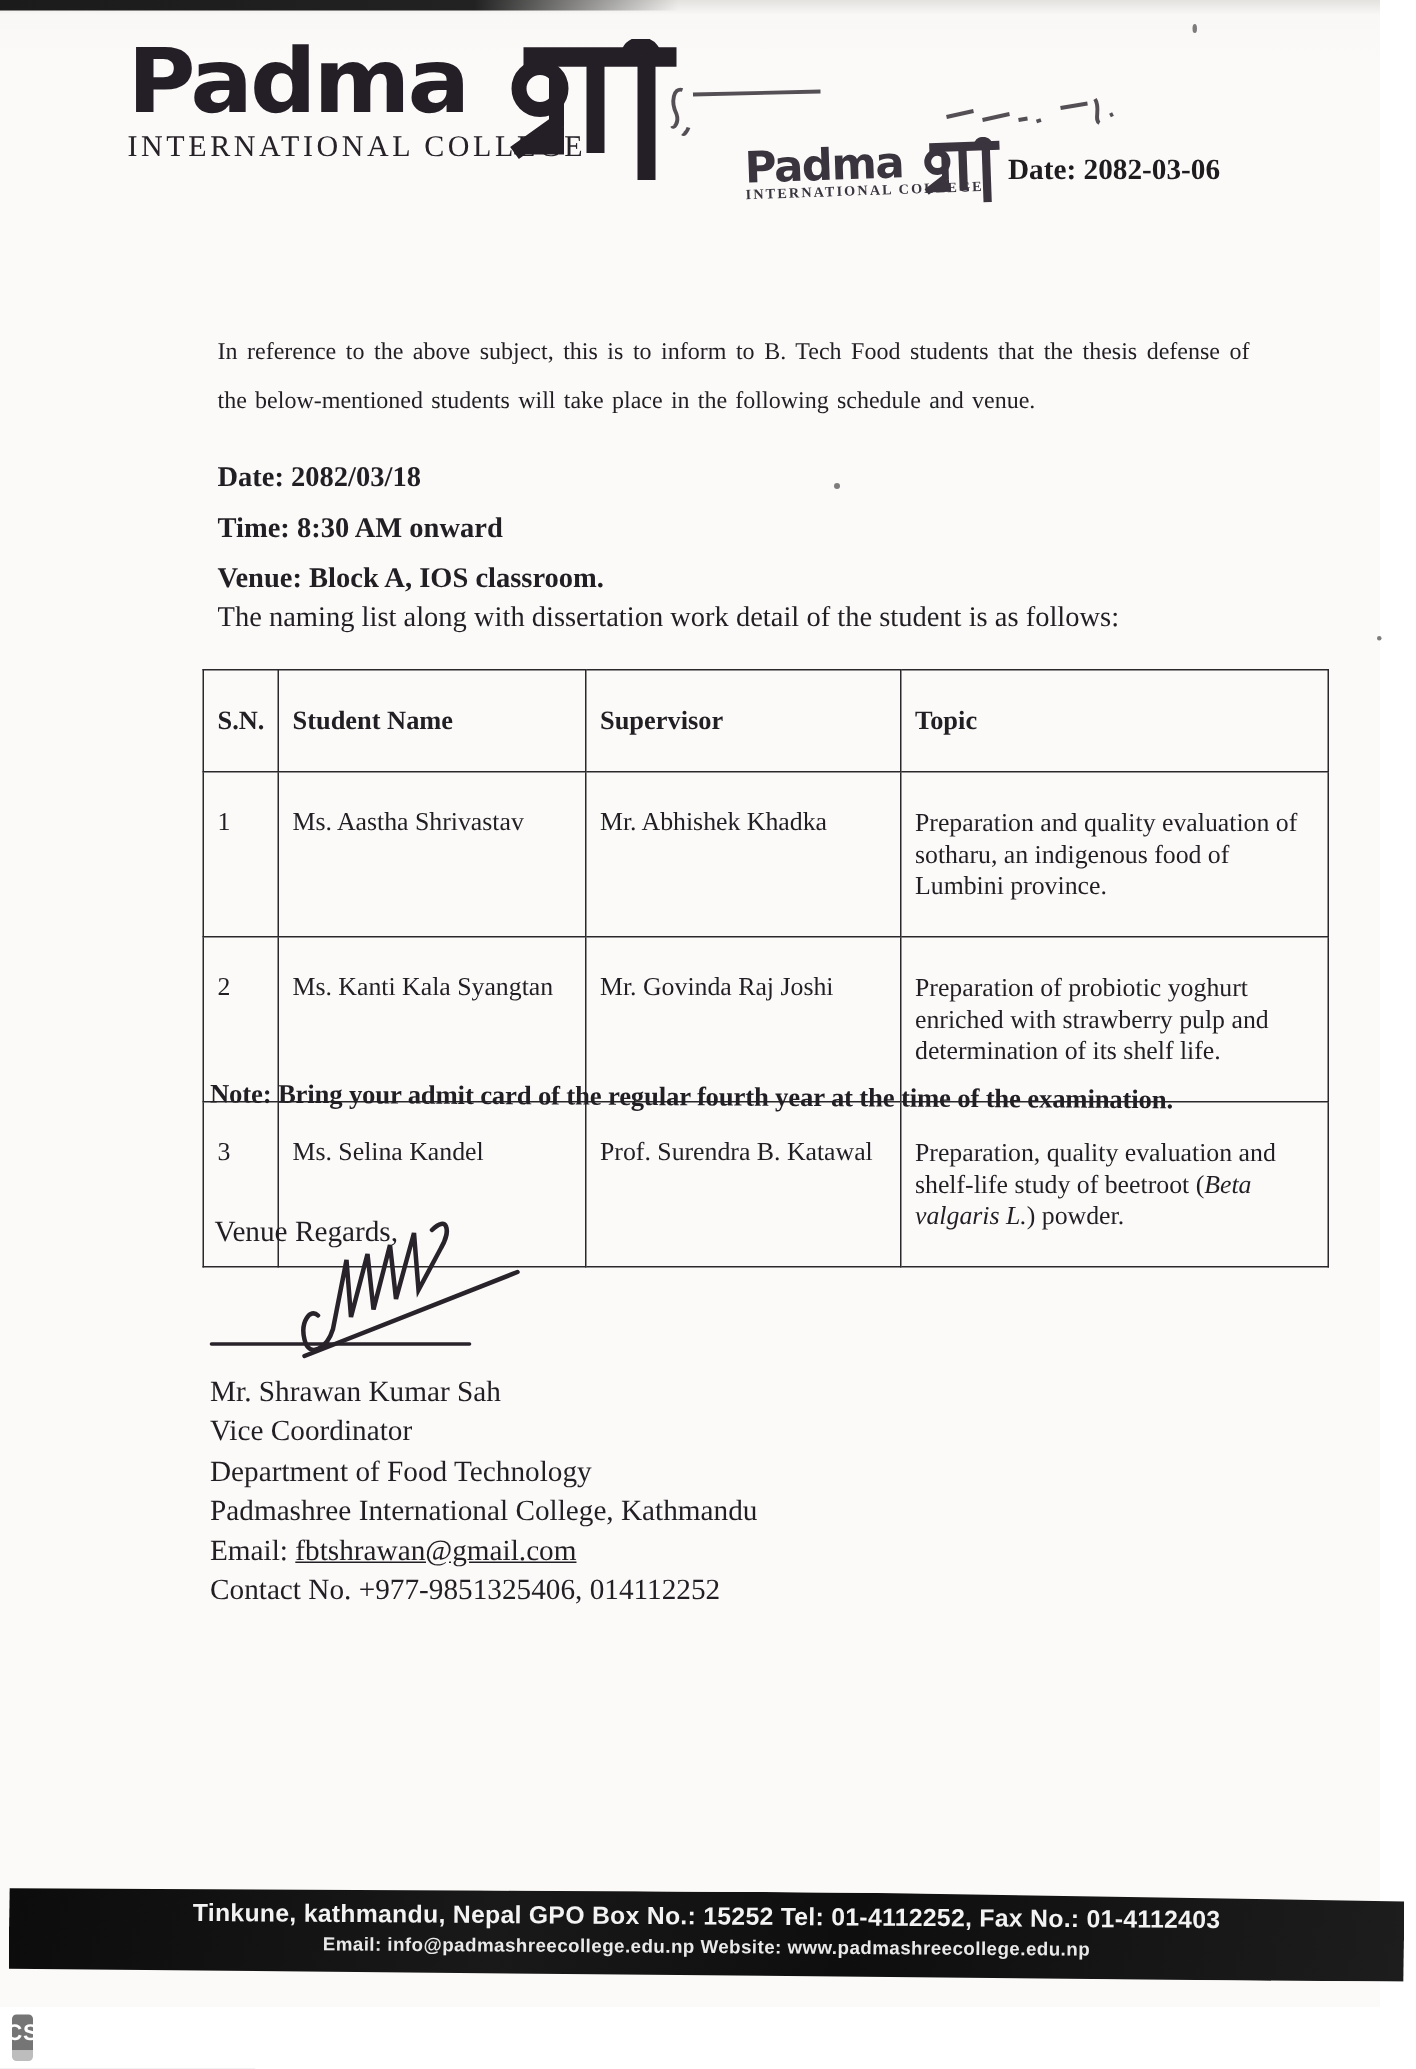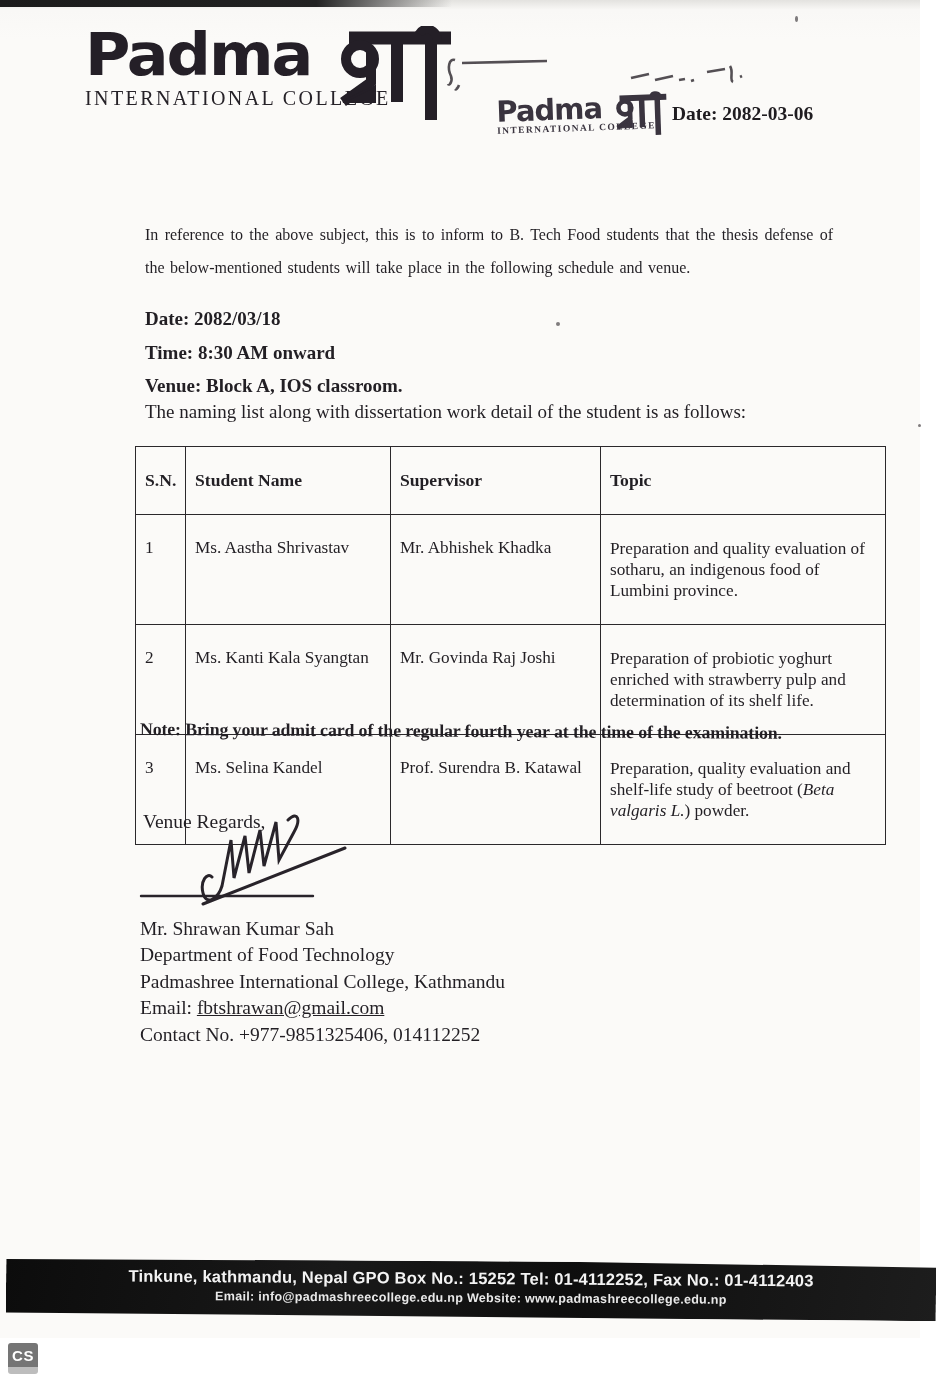--- a/index.html
+++ b/index.html
@@ -95,21 +95,21 @@
     clip-path:polygon(0 2%, 60% 0, 100% 6%, 100% 100%, 0 96%);
   }
   .footer-line1 { font-weight:bold; font-size:16.5px; letter-spacing:.2px; }
   .footer-line2 { font-weight:bold; font-size:12.5px; margin-top:3px; letter-spacing:.3px; color:#e9e9e9; }
 
   
   .cam-strip {
     position:absolute; left:0; top:1338px; width:944px; height:41px; background:#ffffff;
     display:flex; align-items:center; font-family:"Liberation Sans",sans-serif;
   }
-  .cs-icon { width:30px; height:31px; margin-left:8px; display:flex; flex-direction:column;justify-content:center; }
+  .cs-icon { width:14px; height:31px; margin-left:8px; display:flex; flex-direction:column;justify-content:center; }
   .cs-icon-top {
     height:24px; background:#757575; border-radius:3px 3px 0 0; color:#fff;
     font-weight:bold; font-size:15px; display:flex; align-items:center; justify-content:center;
     letter-spacing:.5px;
   }
   .cs-icon-bottom { height:7px; background:#bdbdbd; border-radius:0 0 3px 3px; }
   .cam-label { margin-left:10px; font-size:21px; color:#a3a3a3; }
 </style>
 </head>
 <body>
@@ -225,20 +225,21 @@
     <svg class="signature-svg" width="230" height="100" viewBox="0 0 230 100">
       <g stroke="#28232a" fill="none" stroke-width="3" stroke-linecap="round">
         <path d="M155 12 C165 2 168 12 161 24 L146 52 L143 14 L131 58 L127 22 L116 65 L112 28 L101 70 L98 32 L89 78 C85 91 73 98 70 85 C67 73 74 64 79 69"></path>
         <path d="M70 96 L212 40"></path>
         <path d="M8 88 H180" stroke-width="2.4"></path>
       </g>
     </svg>
 
     <div class="sig-block">
       <div>Mr. Shrawan Kumar Sah</div>
+      <div>Vice Coordinator</div>
       <div>Department of Food Technology</div>
       <div>Padmashree International College, Kathmandu</div>
       <div><span>Email: </span><span class="sig-email-link">fbtshrawan@gmail.com</span></div>
       <div>Contact No. +977-9851325406, 014112252</div>
     </div>
 
     <div class="footer-bar">
       <div class="footer-line1">Tinkune, kathmandu, Nepal GPO Box No.: 15252 Tel: 01-4112252, Fax No.: 01-4112403</div>
       <div class="footer-line2">Email: info@padmashreecollege.edu.np  Website: www.padmashreecollege.edu.np</div>
     </div>

